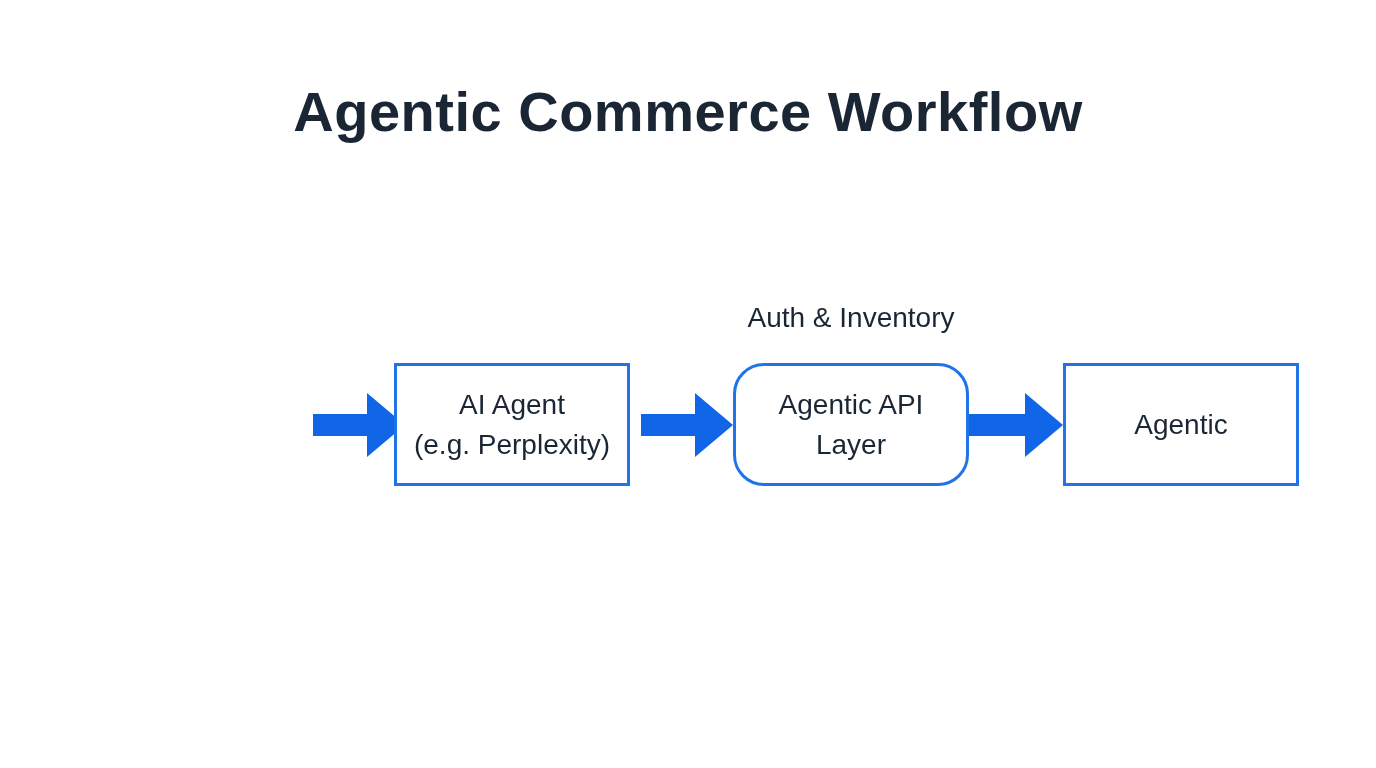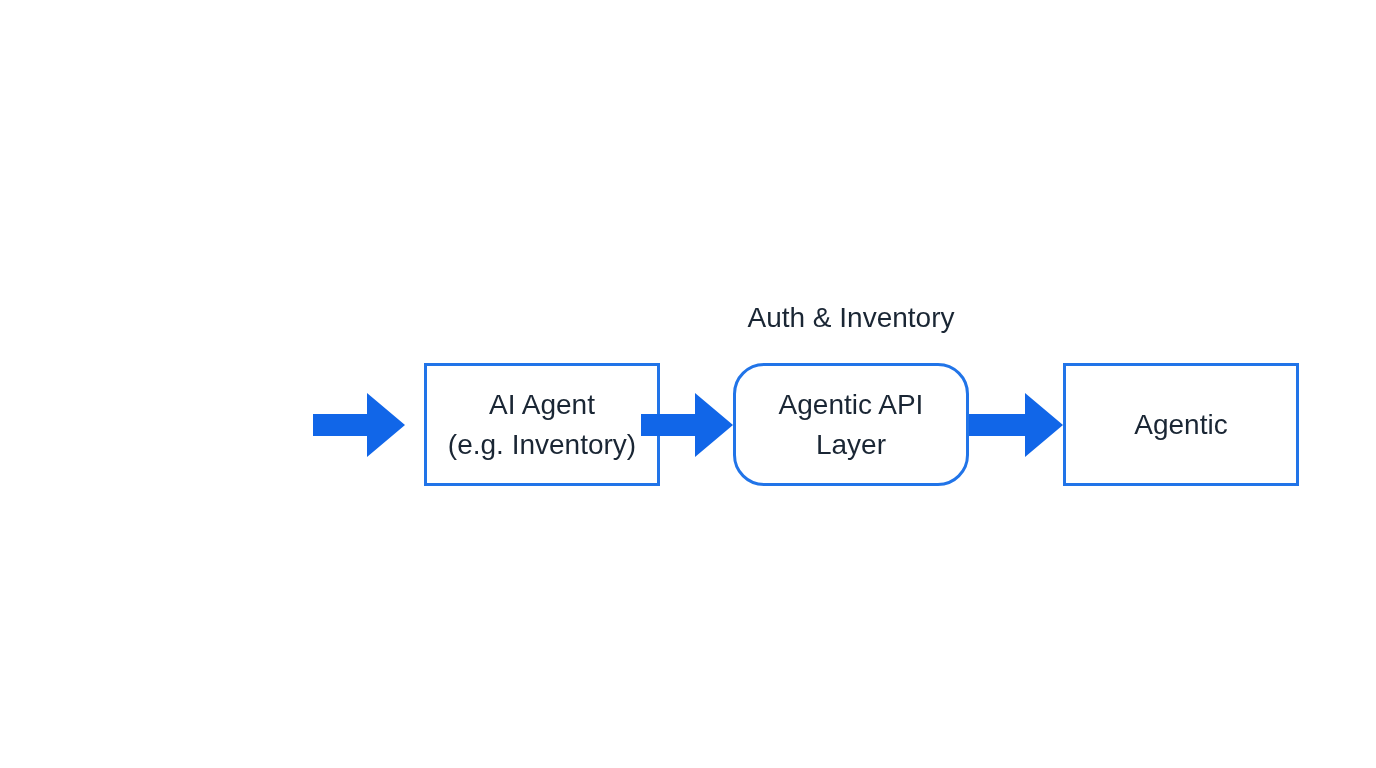--- a/index.html
+++ b/index.html
@@ -41,21 +41,21 @@
     display: flex;
     flex-direction: column;
     align-items: center;
     justify-content: center;
     text-align: center;
     font-size: 28px;
     line-height: 40px;
     color: var(--text-dark);
   }
   .node-1 { left: 77px; }
-  .node-2 { left: 424px; }
+  .node-2 { left: 394px; }
   .node-3 { left: 733px; border-radius: 31px; }
   .node-4 { left: 1063px; }
   .annotation {
     position: absolute;
     top: 298px;
     left: 733px;
     width: 236px;
     height: 40px;
     text-align: center;
     font-size: 28px;
@@ -84,32 +84,33 @@
     border-top: 32px solid transparent;
     border-bottom: 32px solid transparent;
     border-left: 38px solid var(--accent);
   }
 </style>
 </head>
 <body>
 
 <div class="canvas">
 
+  <div class="title">Agentic Commerce Workflow</div>
 
   <div class="annotation">Auth &amp; Inventory</div>
 
 
   <div class="arrow arrow-1">
     <div class="shaft"></div>
     <div class="head"></div>
   </div>
 
   <div class="node node-2">
     <span>AI Agent</span>
-    <span>(e.g. Inventory)</span>
+    <span>(e.g. Perplexity)</span>
   </div>
 
   <div class="arrow arrow-2">
     <div class="shaft"></div>
     <div class="head"></div>
   </div>
 
   <div class="node node-3">
     <span>Agentic API</span>
     <span>Layer</span>

